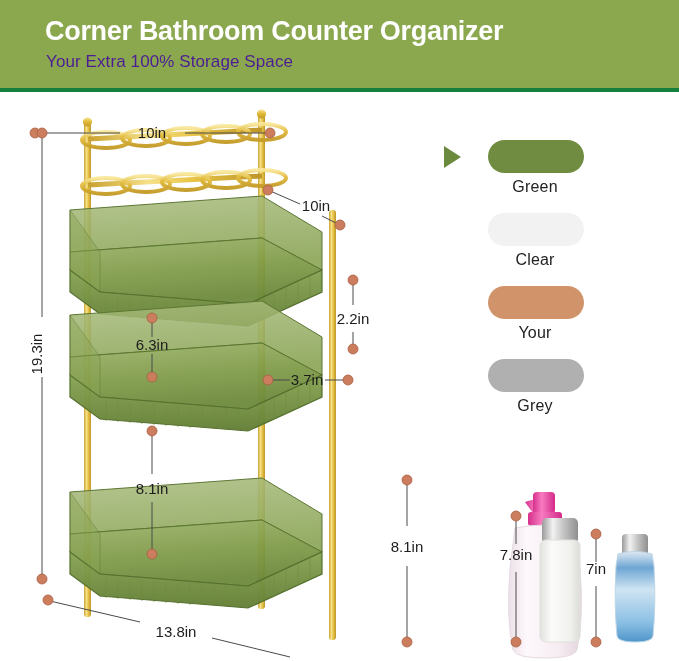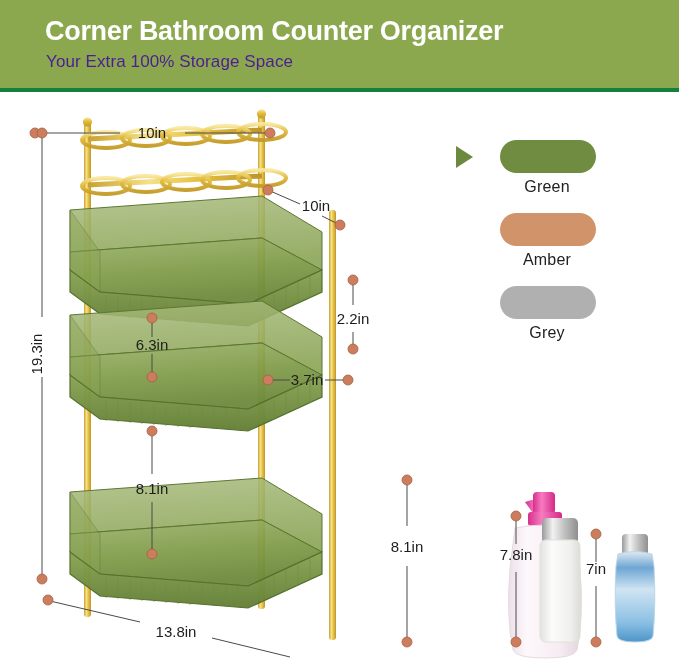--- a/index.html
+++ b/index.html
@@ -25,21 +25,21 @@
   .header-sub{
     position:absolute;left:46px;top:52px;
     font-size:17px;color:#4c1d95;white-space:nowrap;letter-spacing:0.1px;
   }
 
   
   .diagram{position:absolute;left:0;top:92px;width:420px;height:451px;}
   .diagram svg{display:block;}
 
   
-  .swatch-panel{position:absolute;left:452px;top:140px;width:190px;}
+  .swatch-panel{position:absolute;left:440px;top:140px;width:190px;}
   .swatch-row{position:relative;width:190px;height:73px;}
   .swatch-chip{
     position:absolute;left:48px;top:0;width:96px;height:33px;border-radius:17px;
   }
   .swatch-label{
     position:absolute;left:0;top:38px;width:190px;text-align:center;
     font-size:16px;color:#222;letter-spacing:.2px;
   }
   .sel-arrow{
     position:absolute;left:4px;top:6px;width:0;height:0;
@@ -260,24 +260,28 @@
   </div>
 
   <div class="swatch-panel">
 
     <div class="swatch-row">
       <div class="sel-arrow"></div>
       <div class="swatch-chip" style="background:#6f8c40;"></div>
       <div class="swatch-label">Green</div>
     </div>
 
+    <div class="swatch-row">
+      <div class="swatch-chip" style="background:#f2f2f2;"></div>
+      <div class="swatch-label">Clear</div>
+    </div>
 
     <div class="swatch-row">
       <div class="swatch-chip" style="background:#d0936a;"></div>
-      <div class="swatch-label">Amber</div>
+      <div class="swatch-label">Your</div>
     </div>
 
     <div class="swatch-row">
       <div class="swatch-chip" style="background:#b0b0b0;"></div>
       <div class="swatch-label">Grey</div>
     </div>
   </div>
 
   <div class="bottles">
     <svg width="294" height="199" viewBox="0 0 294 199" xmlns="http://www.w3.org/2000/svg">

